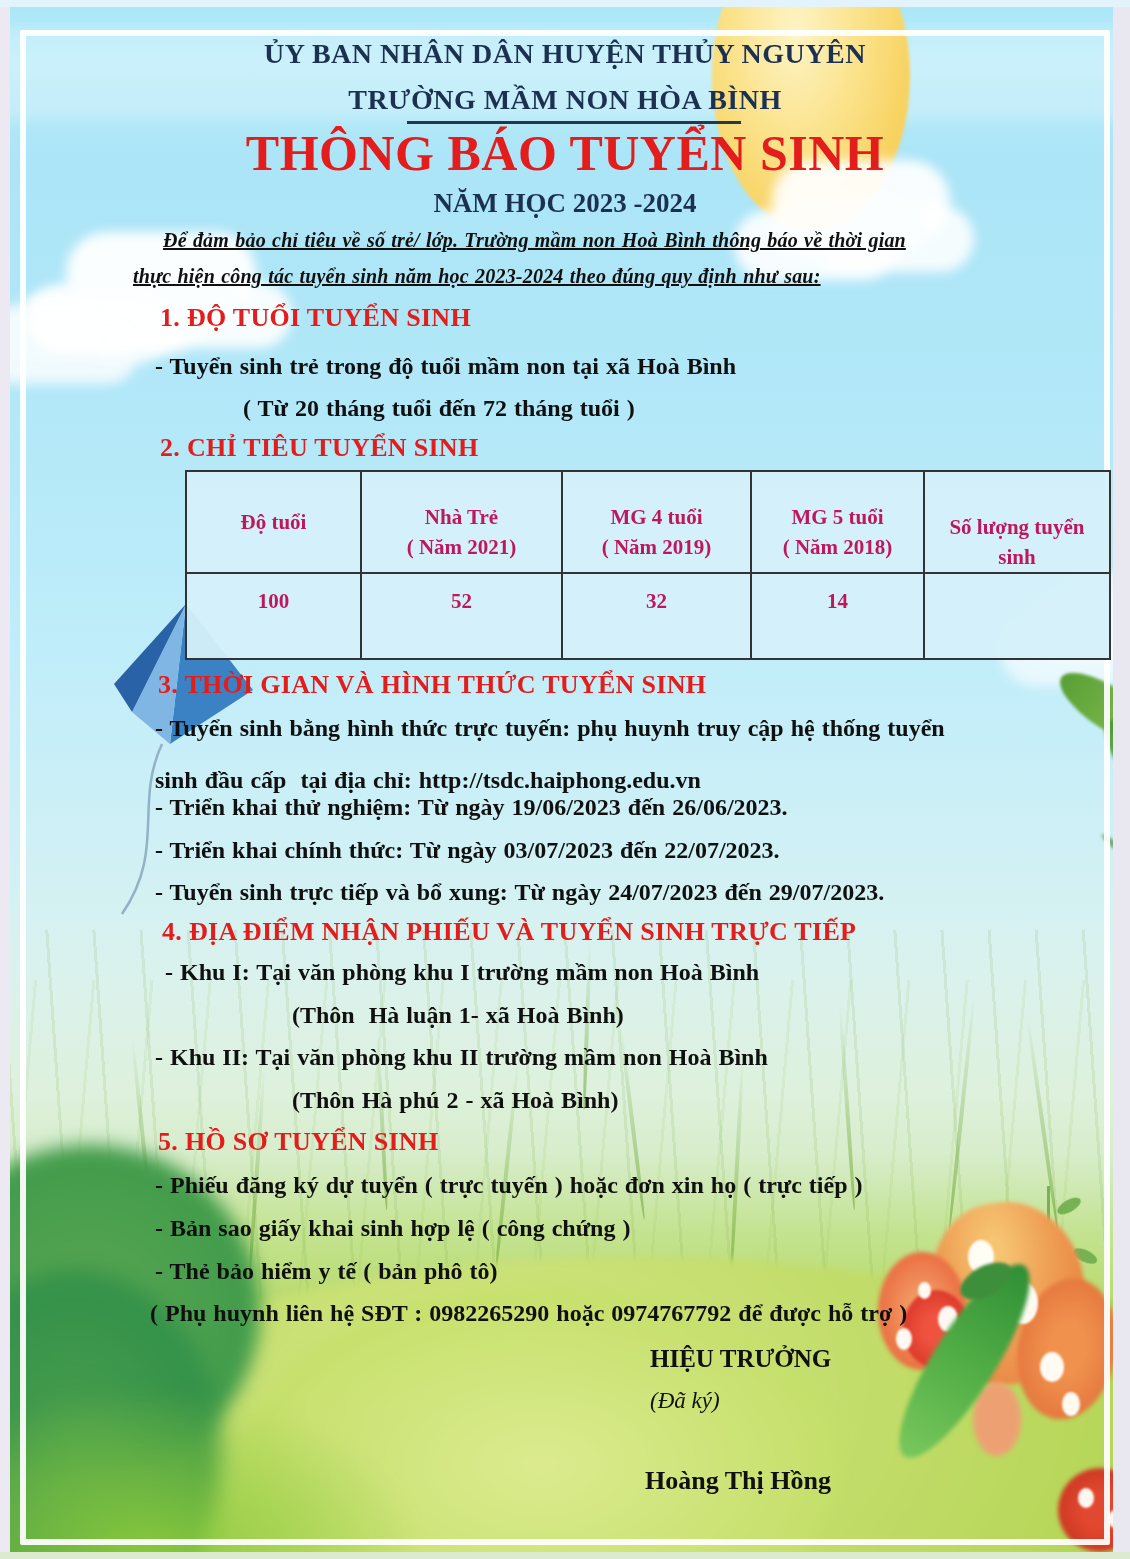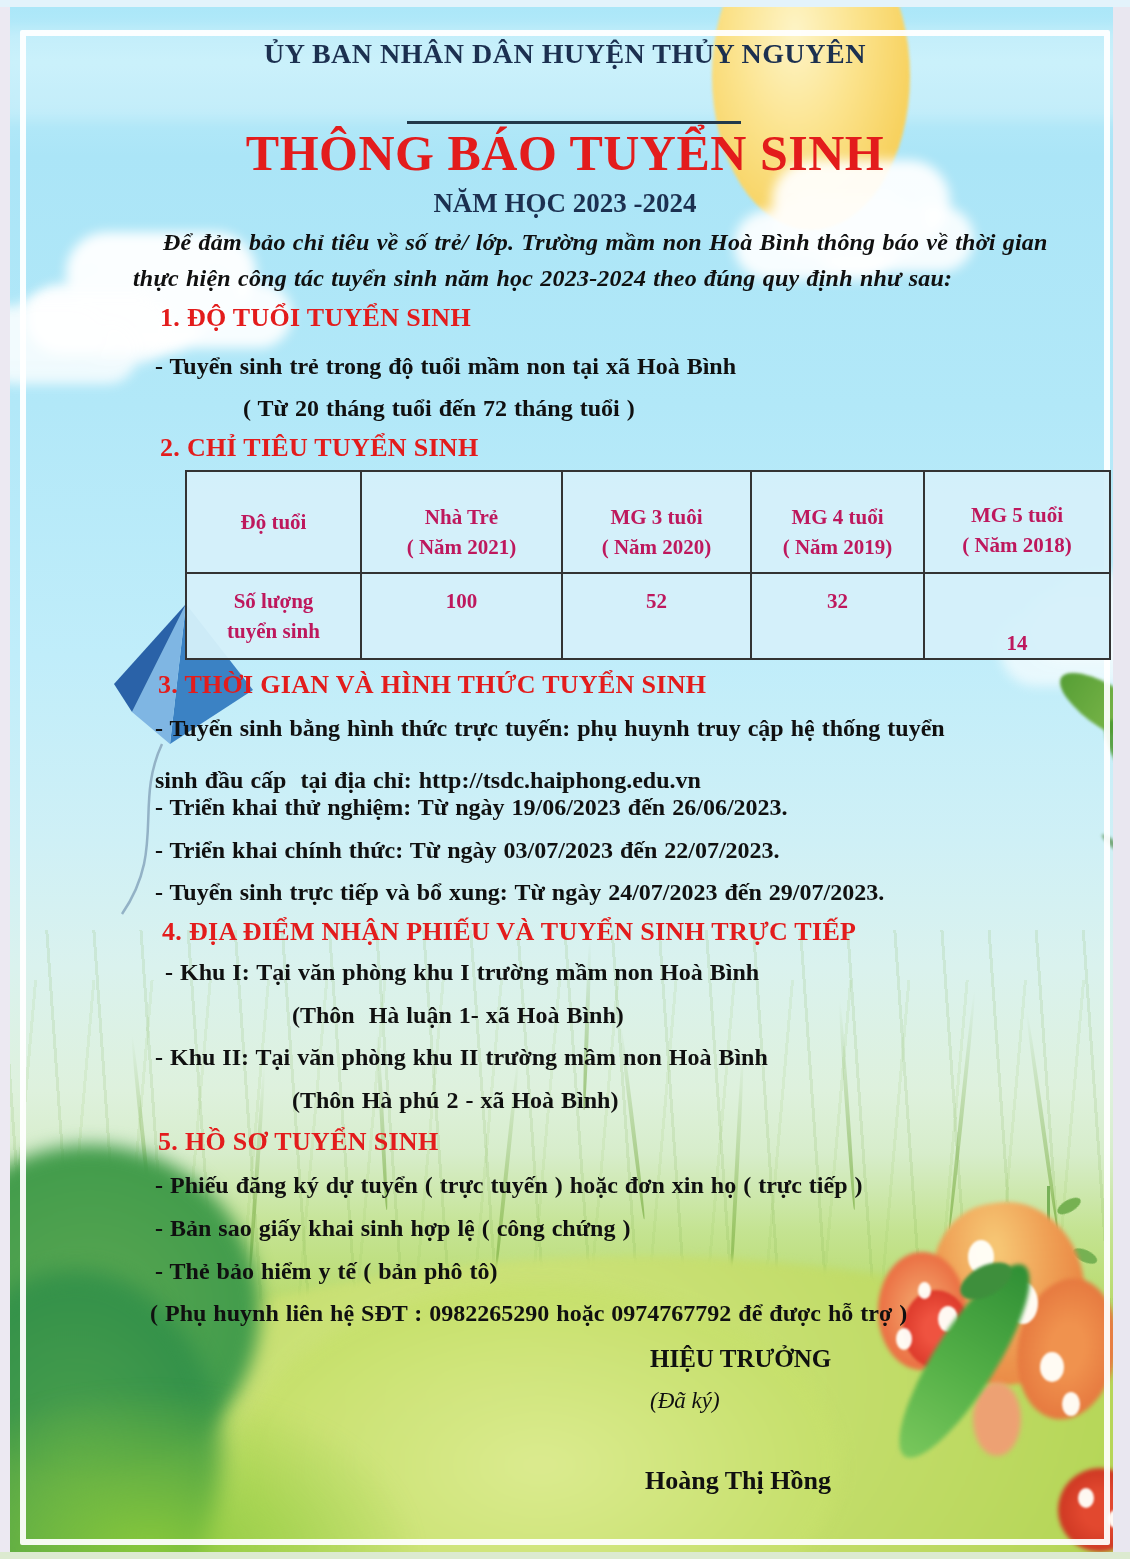--- a/index.html
+++ b/index.html
@@ -79,21 +79,21 @@
   
   .txt{position:absolute; z-index:10; color:#101010; font-weight:700; white-space:pre-wrap;}
   .center{left:0; width:1130px; text-align:center;}
   .navy{color:#1c3050;}
   .red{color:#e31c1c;}
   .org1{top:38px; font-size:28px; letter-spacing:.5px;}
   .org2{top:84px; font-size:28px; letter-spacing:.5px;}
   .rule{position:absolute; left:407px; top:121px; width:334px; height:3px; background:#22394a; z-index:10;}
   .title{top:124px; font-size:50px; letter-spacing:.5px;}
   .year{top:188px; font-size:27px;}
-  .intro{font-style:italic; font-size:24px; letter-spacing:.2px; word-spacing:1px;}
+  .intro{font-style:italic; font-size:20px; letter-spacing:.2px; word-spacing:1px;text-decoration:underline;}
   .i1{left:163px; top:229px;}
   .i2{left:133px; top:265px;}
   .shead{font-size:26px; letter-spacing:.3px;}
   .bline{font-size:24px; word-spacing:1px;}
   
   .etable{position:absolute; left:185px; top:470px; z-index:10;
     display:grid; grid-template-columns:175px 201px 189px 173px 184px; grid-template-rows:102px 84px;
     border:2px solid #333; background:rgba(213,240,250,.95); color:#be185d; font-weight:700; font-size:21px;}
   .etable .cell{border-right:2px solid #333; border-bottom:2px solid #333;
     display:flex; flex-direction:column; align-items:center; justify-content:center; text-align:center; line-height:30px;}
@@ -168,42 +168,39 @@
   <div class="spot" style="left:1078px; top:1488px; width:16px; height:20px;"></div>
   <div class="spot" style="left:1108px; top:1510px; width:14px; height:18px;"></div>
 
   <div class="abs frame"></div>
   <div class="abs edge l"></div>
   <div class="abs edge r"></div>
   <div class="abs edge t"></div>
   <div class="abs edge b"></div>
 
   <div class="txt center navy org1">ỦY BAN NHÂN DÂN HUYỆN THỦY NGUYÊN</div>
+  <div class="txt center navy org2">TRƯỜNG MẦM NON HÒA BÌNH</div>
   <div class="rule"></div>
   <div class="txt center red title">THÔNG BÁO TUYỂN SINH</div>
   <div class="txt center navy year">NĂM HỌC 2023 -2024</div>
 
   <div class="txt intro i1">Để đảm bảo chỉ tiêu về số trẻ/ lớp. Trường mầm non Hoà Bình thông báo về thời gian</div>
   <div class="txt intro i2">thực hiện công tác tuyển sinh năm học 2023-2024 theo đúng quy định như sau:</div>
 
   <div class="txt red shead" style="left:160px; top:303px;">1. ĐỘ TUỔI TUYỂN SINH</div>
   <div class="txt bline" style="left:155px; top:353px;">- Tuyển sinh trẻ trong độ tuổi mầm non tại xã Hoà Bình</div>
   <div class="txt bline" style="left:243px; top:395px;">( Từ 20 tháng tuổi đến 72 tháng tuổi )</div>
 
   <div class="txt red shead" style="left:160px; top:433px;">2. CHỈ TIÊU TUYỂN SINH</div>
 
   <div class="etable">
     <div class="cell">Độ tuổi</div>
     <div class="cell head">
       <div>Nhà Trẻ</div>
       <div>( Năm 2021)</div>
-    </div>
-    <div class="cell head">
-      <div>MG 3 tuôi</div>
-      <div>( Năm 2020)</div>
     </div>
     <div class="cell head">
       <div>MG 4 tuổi</div>
       <div>( Năm 2019)</div>
     </div>
     <div class="cell head">
       <div>MG 5 tuổi</div>
       <div>( Năm 2018)</div>
     </div>
     <div class="cell rowlabel">Số lượng tuyển sinh</div>

